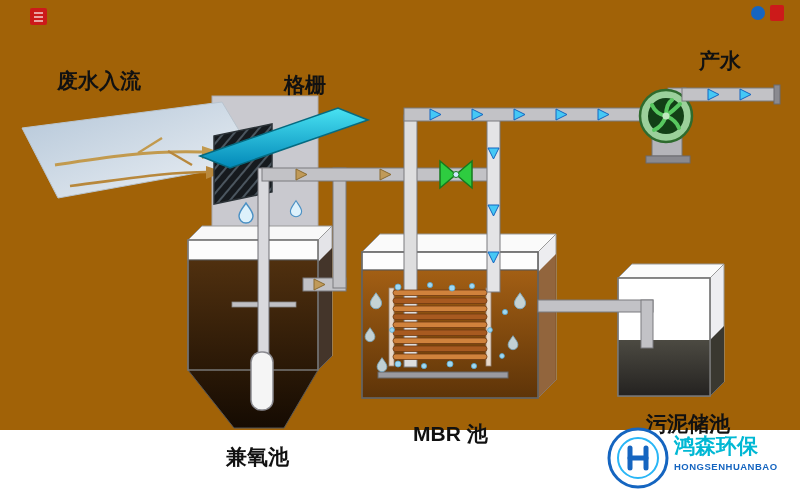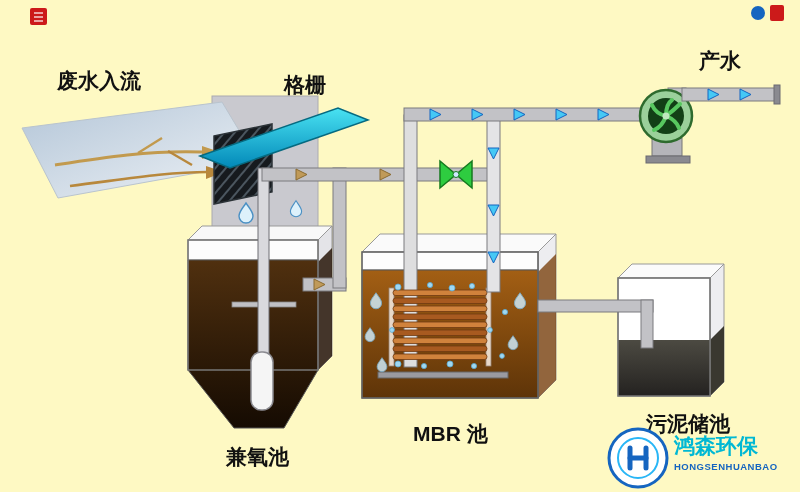--- a/index.html
+++ b/index.html
@@ -1,17 +1,17 @@
 <!DOCTYPE html>
 <html><head>
 <meta charset="utf-8">
 <style>
   html,body{margin:0;padding:0;background:#ffffff;}
   body{width:800px;height:500px;overflow:hidden;font-family:"Liberation Sans",sans-serif;}
-  .stage{position:relative;width:800px;height:492px;background:#fef9c3;}
+  .stage{position:relative;width:800px;height:430px;background:#a16207;}
   svg{display:block;}
   text{font-family:"Liberation Sans","DejaVu Sans",sans-serif;}
   .diagram-label{font-weight:bold;fill:#111;font-size:21px;}
   .logo-cn{font-weight:bold;fill:#00b8d4;font-size:21px;}
   .logo-en{font-weight:bold;fill:#1565c0;font-size:9.5px;letter-spacing:0.5px;}
 </style>
 </head>
 <body>
 
 <div class="stage">

